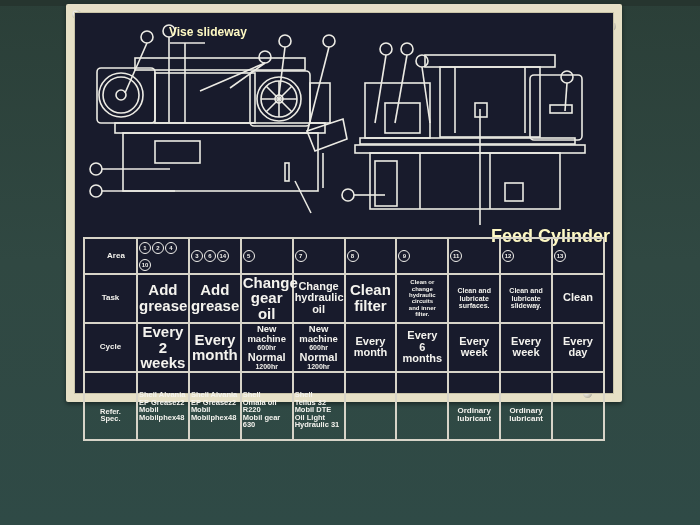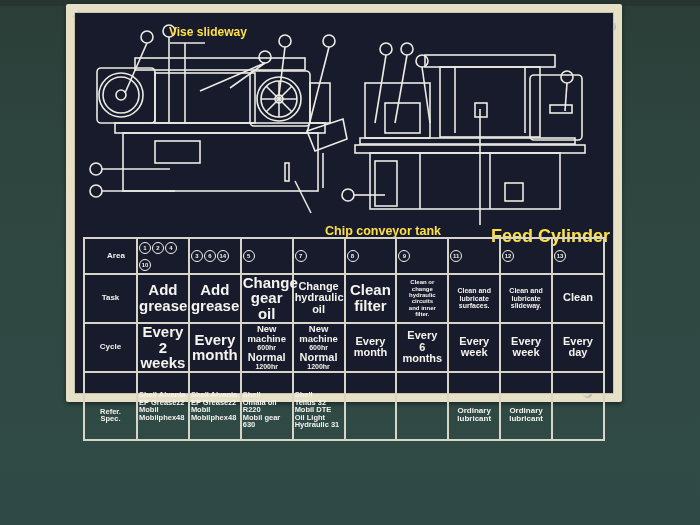--- a/index.html
+++ b/index.html
@@ -17,21 +17,21 @@
   .plate-inner {
     position:absolute; left:8px; top:8px; right:8px; bottom:8px;
     background:#181b2c; border:1px solid #c9c4a8;
   }
   .rivet {
     position:absolute; width:9px; height:9px; border-radius:50%;
     background: radial-gradient(circle at 35% 35%, #ffffff, #c8c4b4 60%, #8c897c);
   }
   .diagram { position:absolute; left:0; top:0; width:540px; height:230px; }
   .diag-label {
-    position:absolute; color:#fde047; font-weight:bold; font-size:13px; white-space:nowrap;
+    position:absolute; color:#fef9c3; font-weight:bold; font-size:13px; white-space:nowrap;
   }
   .table {
     position:absolute; left:8px; top:224px; width:522px; height:154px;
     border-collapse:collapse; table-layout:fixed;
   }
   .table td {
     border:2px solid #d7d4c8; color:#f4f3ee; text-align:center; vertical-align:middle;
     font-weight:bold; padding:0 1px; line-height:1.05;
   }
   .rowlabel { font-size:8px; width:38px; }
@@ -132,21 +132,20 @@
       <circle cx="347" cy="48" r="6"></circle>
       <line x1="347" y1="54" x2="355" y2="110"></line>
       <circle cx="492" cy="64" r="6"></circle>
       <line x1="492" y1="70" x2="490" y2="98"></line>
       <circle cx="273" cy="182" r="6"></circle>
       <line x1="279" y1="182" x2="310" y2="182"></line>
       <line x1="405" y1="96" x2="405" y2="212"></line>
     </svg>
 
     <span class="diag-label" style="left:94px;top:12px;font-size:12px">Vise slideway</span>
-    <span class="diag-label" style="left:250px;top:211px;font-size:12.5px">Chip conveyor tank</span>
     <span class="diag-label" style="left:416px;top:213px;font-size:18px">Feed Cylinder</span>
 
     <table class="table">
       <tbody>
           <tr class="area">
         <td class="rowlabel">Area</td>
         <td>
           <span class="circ">1</span><span class="circ">2</span><span class="circ">4</span><span class="circ">10</span>
         </td>
         <td>

